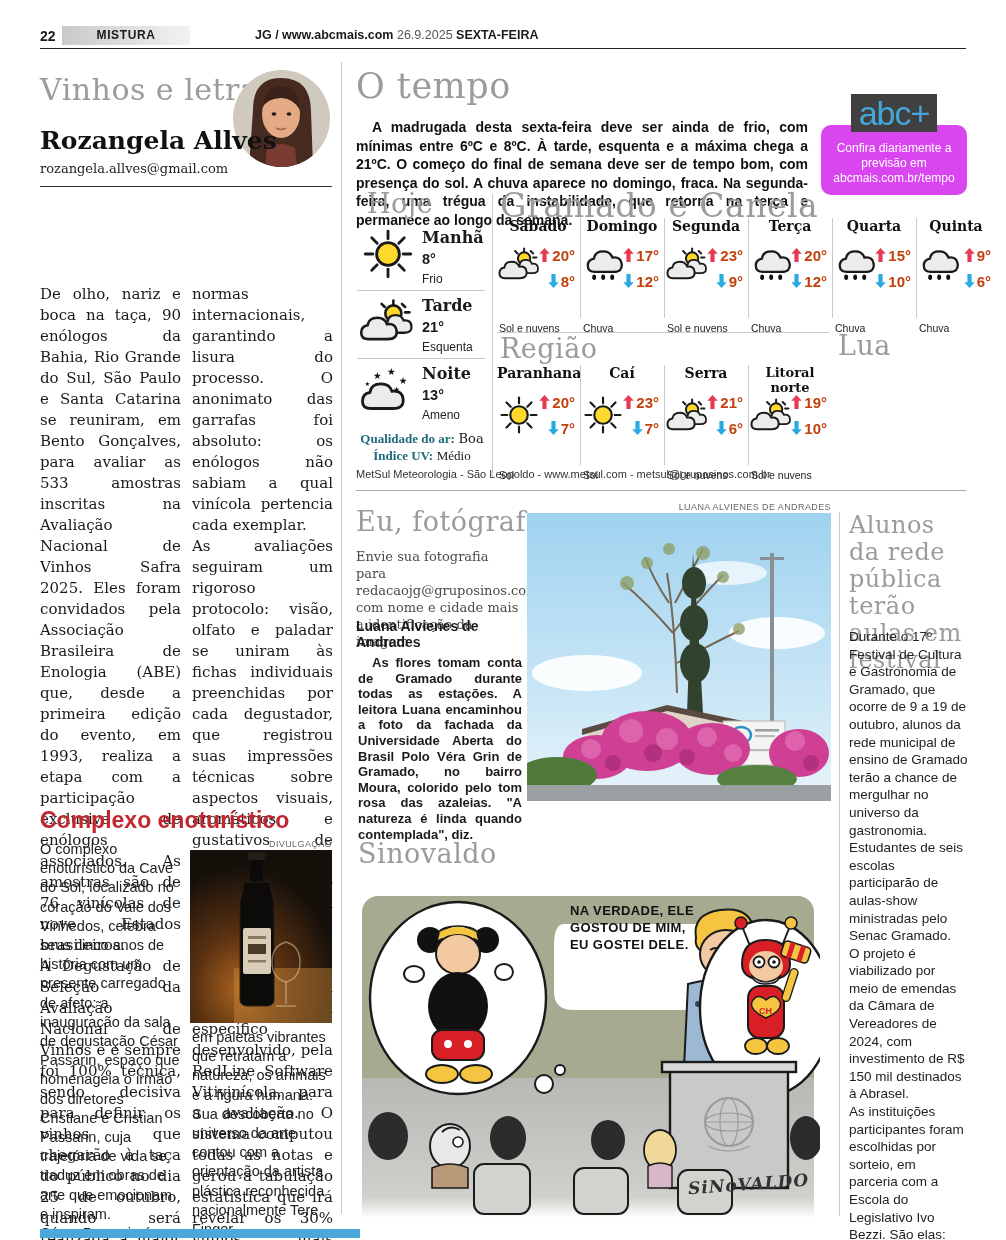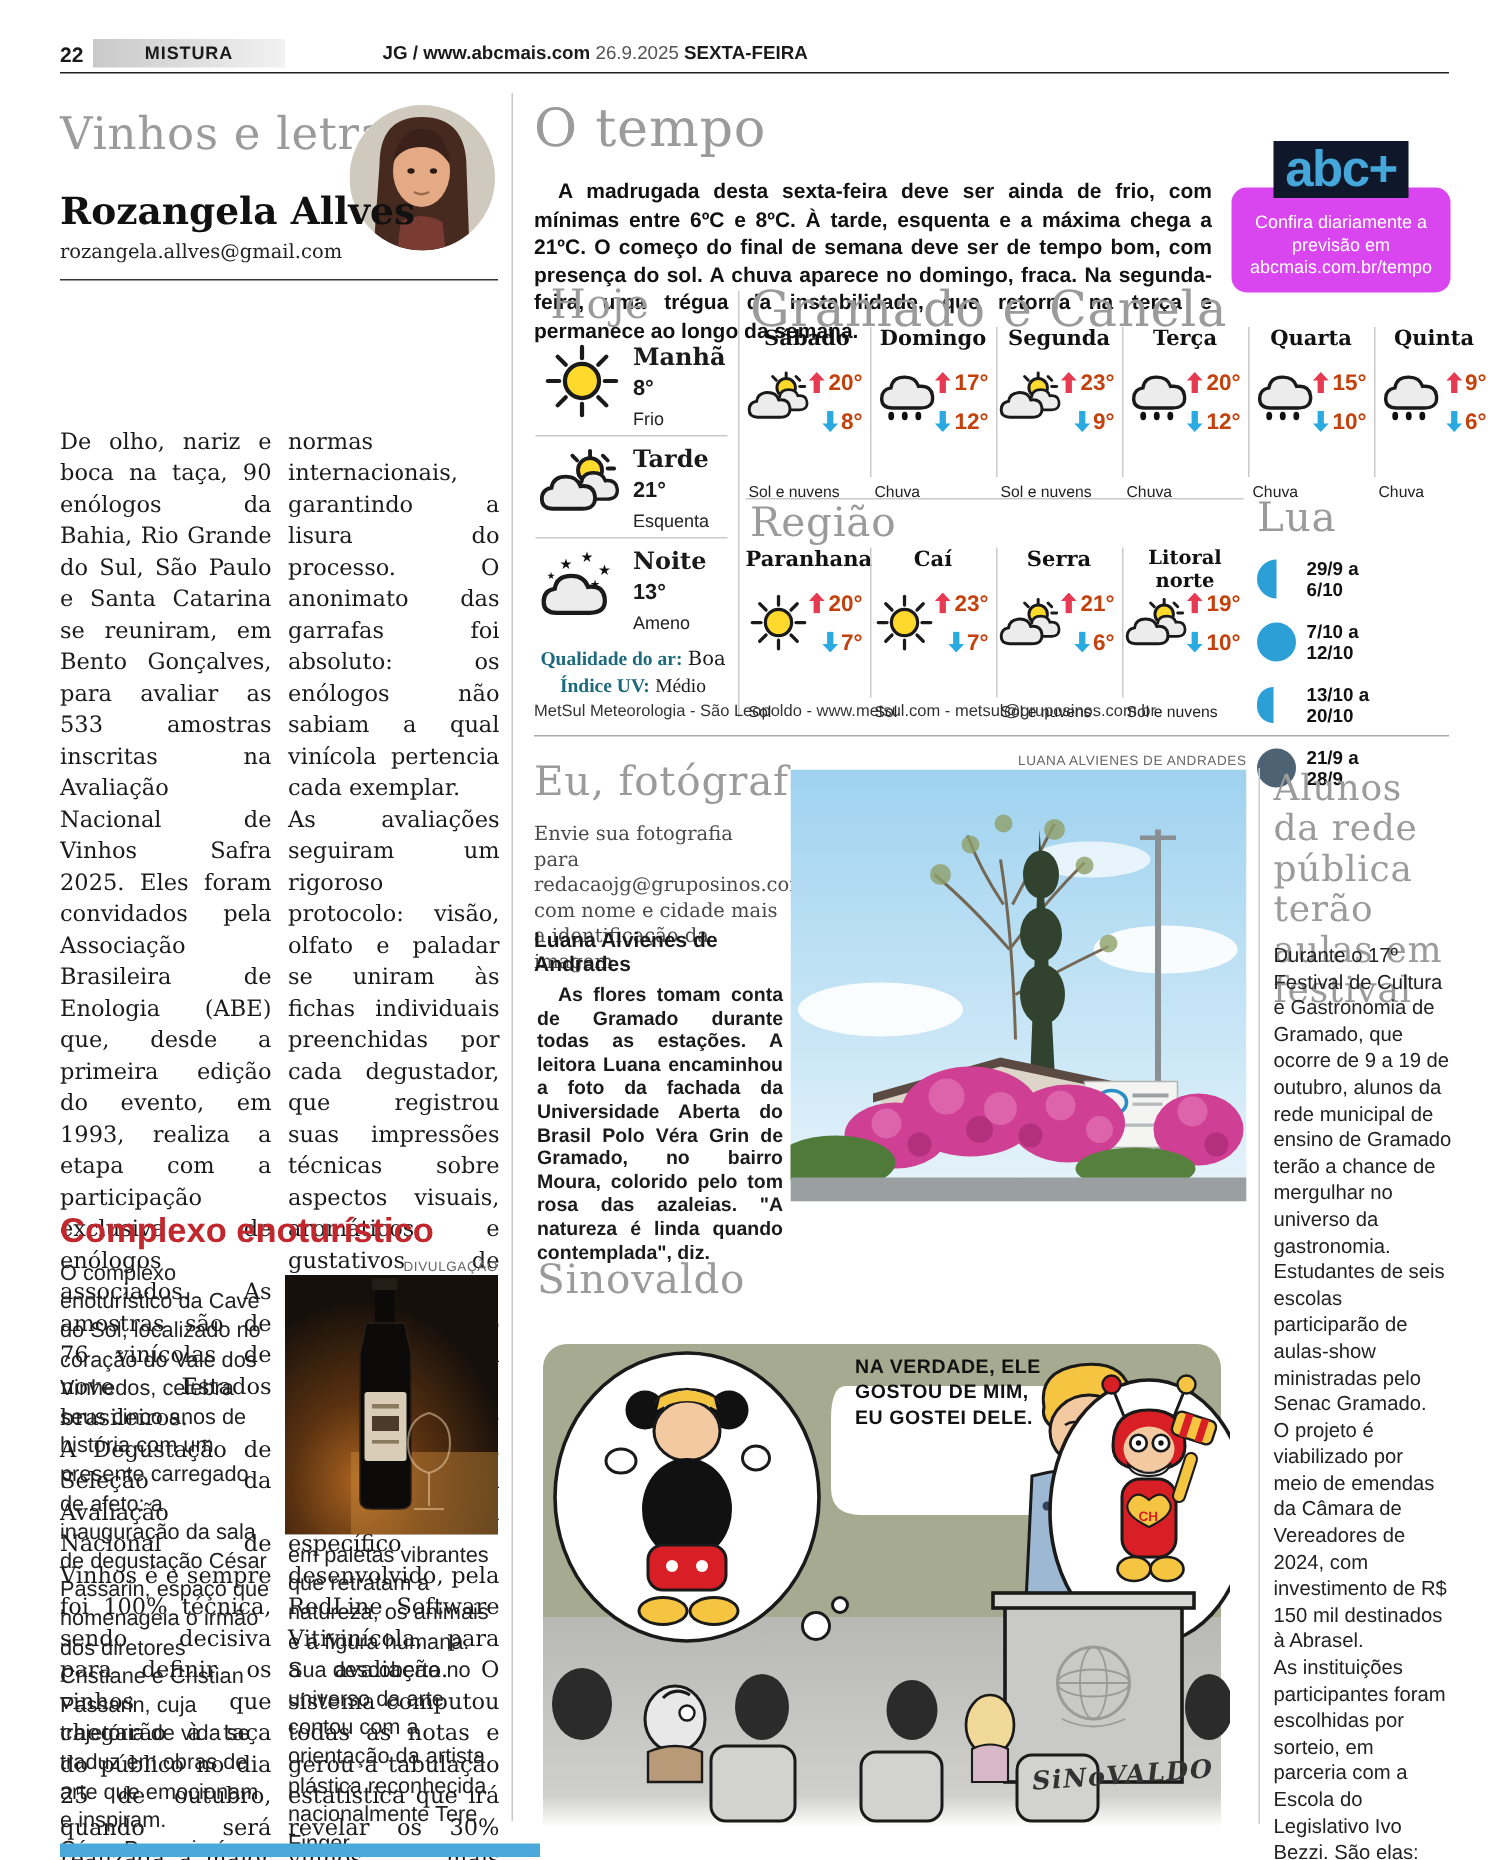--- a/index.html
+++ b/index.html
@@ -24,21 +24,21 @@
   .arrow-up { fill:#e63a52; }
   .arrow-down { fill:#29abe2; }
   .moon-row { display:flex; align-items:center; gap:7px; margin-bottom:14px; }
   .moon-txt { font-weight:700; font-size:12.5px; line-height:14px; color:#111; width:48px; }
   .m-full { width:26px; height:26px; border-radius:50%; background:#2b9fd6; flex:0 0 auto; }
   .m-new  { width:26px; height:26px; border-radius:50%; background:#4d6273; flex:0 0 auto; }
   .m-half { width:13px; height:26px; border-radius:13px 0 0 13px; background:#2b9fd6; flex:0 0 auto; margin-right:13px; }
   .m-cres { width:11px; height:24px; border-radius:12px 0 0 12px; background:#2b9fd6; flex:0 0 auto; margin-right:15px; }
   .badge-box { background:#d946ef; border-radius:10px; color:#fff; font-size:12px; line-height:15px;
                text-align:center; padding:10px 8px 9px; font-weight:400; }
-  .badge-logo { font-weight:700; font-size:34px; letter-spacing:-1px; color:#45a7d9; background:#0f172a; padding:0 8px; }
+  .badge-logo { font-weight:400; font-size:34px; letter-spacing:-1px; color:#45a7d9; background:#404040; padding:0 8px; }
   .photo-frame { overflow:hidden; }
   .credit { font-size:9px; color:#666; letter-spacing:0.4px; }
   .teal { color:#1e6a7d; font-weight:700; font-family:Liberation Serif, serif; }
 </style>
 </head>
 <body>
 
 <svg width="0" height="0" style="position:absolute" aria-hidden="true">
   <defs>
     <path id="cloudp" d="M8 22 Q1 22 1 16 Q1 10 7 9 Q8 2 16 2 Q23 2 25 8 Q33 7 34 14 Q35 22 26 22 Z"></path>
@@ -439,38 +439,20 @@
               <use href="#ic-arrow" width="11" height="14" transform="rotate(180 5.5 7)"></use>
             </svg>
             <span class="tempval">10°</span>
           </div>
         </div>
       <div class="desc">Sol e nuvens</div>
     </div>
   </div>
 
   <div class="abs gray-head" style="left:838px; top:330px; font-size:27px;">Lua</div>
-  <div class="abs" style="left:838px; top:372px; width:130px; display:flex; flex-wrap:wrap; column-gap:14px;">
-    <div class="moon-row">
-        <span class="m-half"></span>
-        <span class="moon-txt">29/9 a 6/10</span>
-      </div>
-    <div class="moon-row">
-        <span class="m-full"></span>
-        <span class="moon-txt">7/10 a 12/10</span>
-      </div>
-    <div class="moon-row">
-        <span class="m-cres"></span>
-        <span class="moon-txt">13/10 a 20/10</span>
-      </div>
-    <div class="moon-row">
-        <span class="m-new"></span>
-        <span class="moon-txt">21/9 a 28/9</span>
-      </div>
-  </div>
 
   <div class="abs" style="left:356px; top:468px; font-size:11px; color:#333;">MetSul Meteorologia - São Leopoldo - www.metsul.com - metsul@gruposinos.com.br</div>
   <div class="abs rule-h" style="left:356px; top:490px; width:610px; border-top-color:#aaa;"></div>
 
   <div class="abs gray-head" style="left:356px; top:506px; font-size:27px;">Eu, fotógrafo</div>
   <div class="abs" style="left:356px; top:548px; width:164px; font-size:13px; line-height:17px; color:#4a4a4a; font-family:'DejaVu Serif',serif;">Envie sua fotografia para redacaojg@gruposinos.com.br com nome e cidade mais a identificação da imagem</div>
   <div class="abs" style="left:356px; top:618px; width:170px; font-weight:700; font-size:14px;">Luana Alvienes de Andrades</div>
   <div class="abs" style="left:358px; top:655px; width:164px; font-weight:700; font-size:13px; line-height:15.6px; text-align:justify; text-indent:14px;">As flores tomam conta de Gramado durante todas as estações. A leitora Luana encaminhou a foto da fachada da Universidade Aberta do Brasil Polo Véra Grin de Gramado, no bairro Moura, colorido pelo tom rosa das azaleias. "A natureza é linda quando contemplada", diz.</div>
 
   <div class="abs credit" style="left:527px; top:502px; width:304px; text-align:right;">LUANA ALVIENES DE ANDRADES</div>

